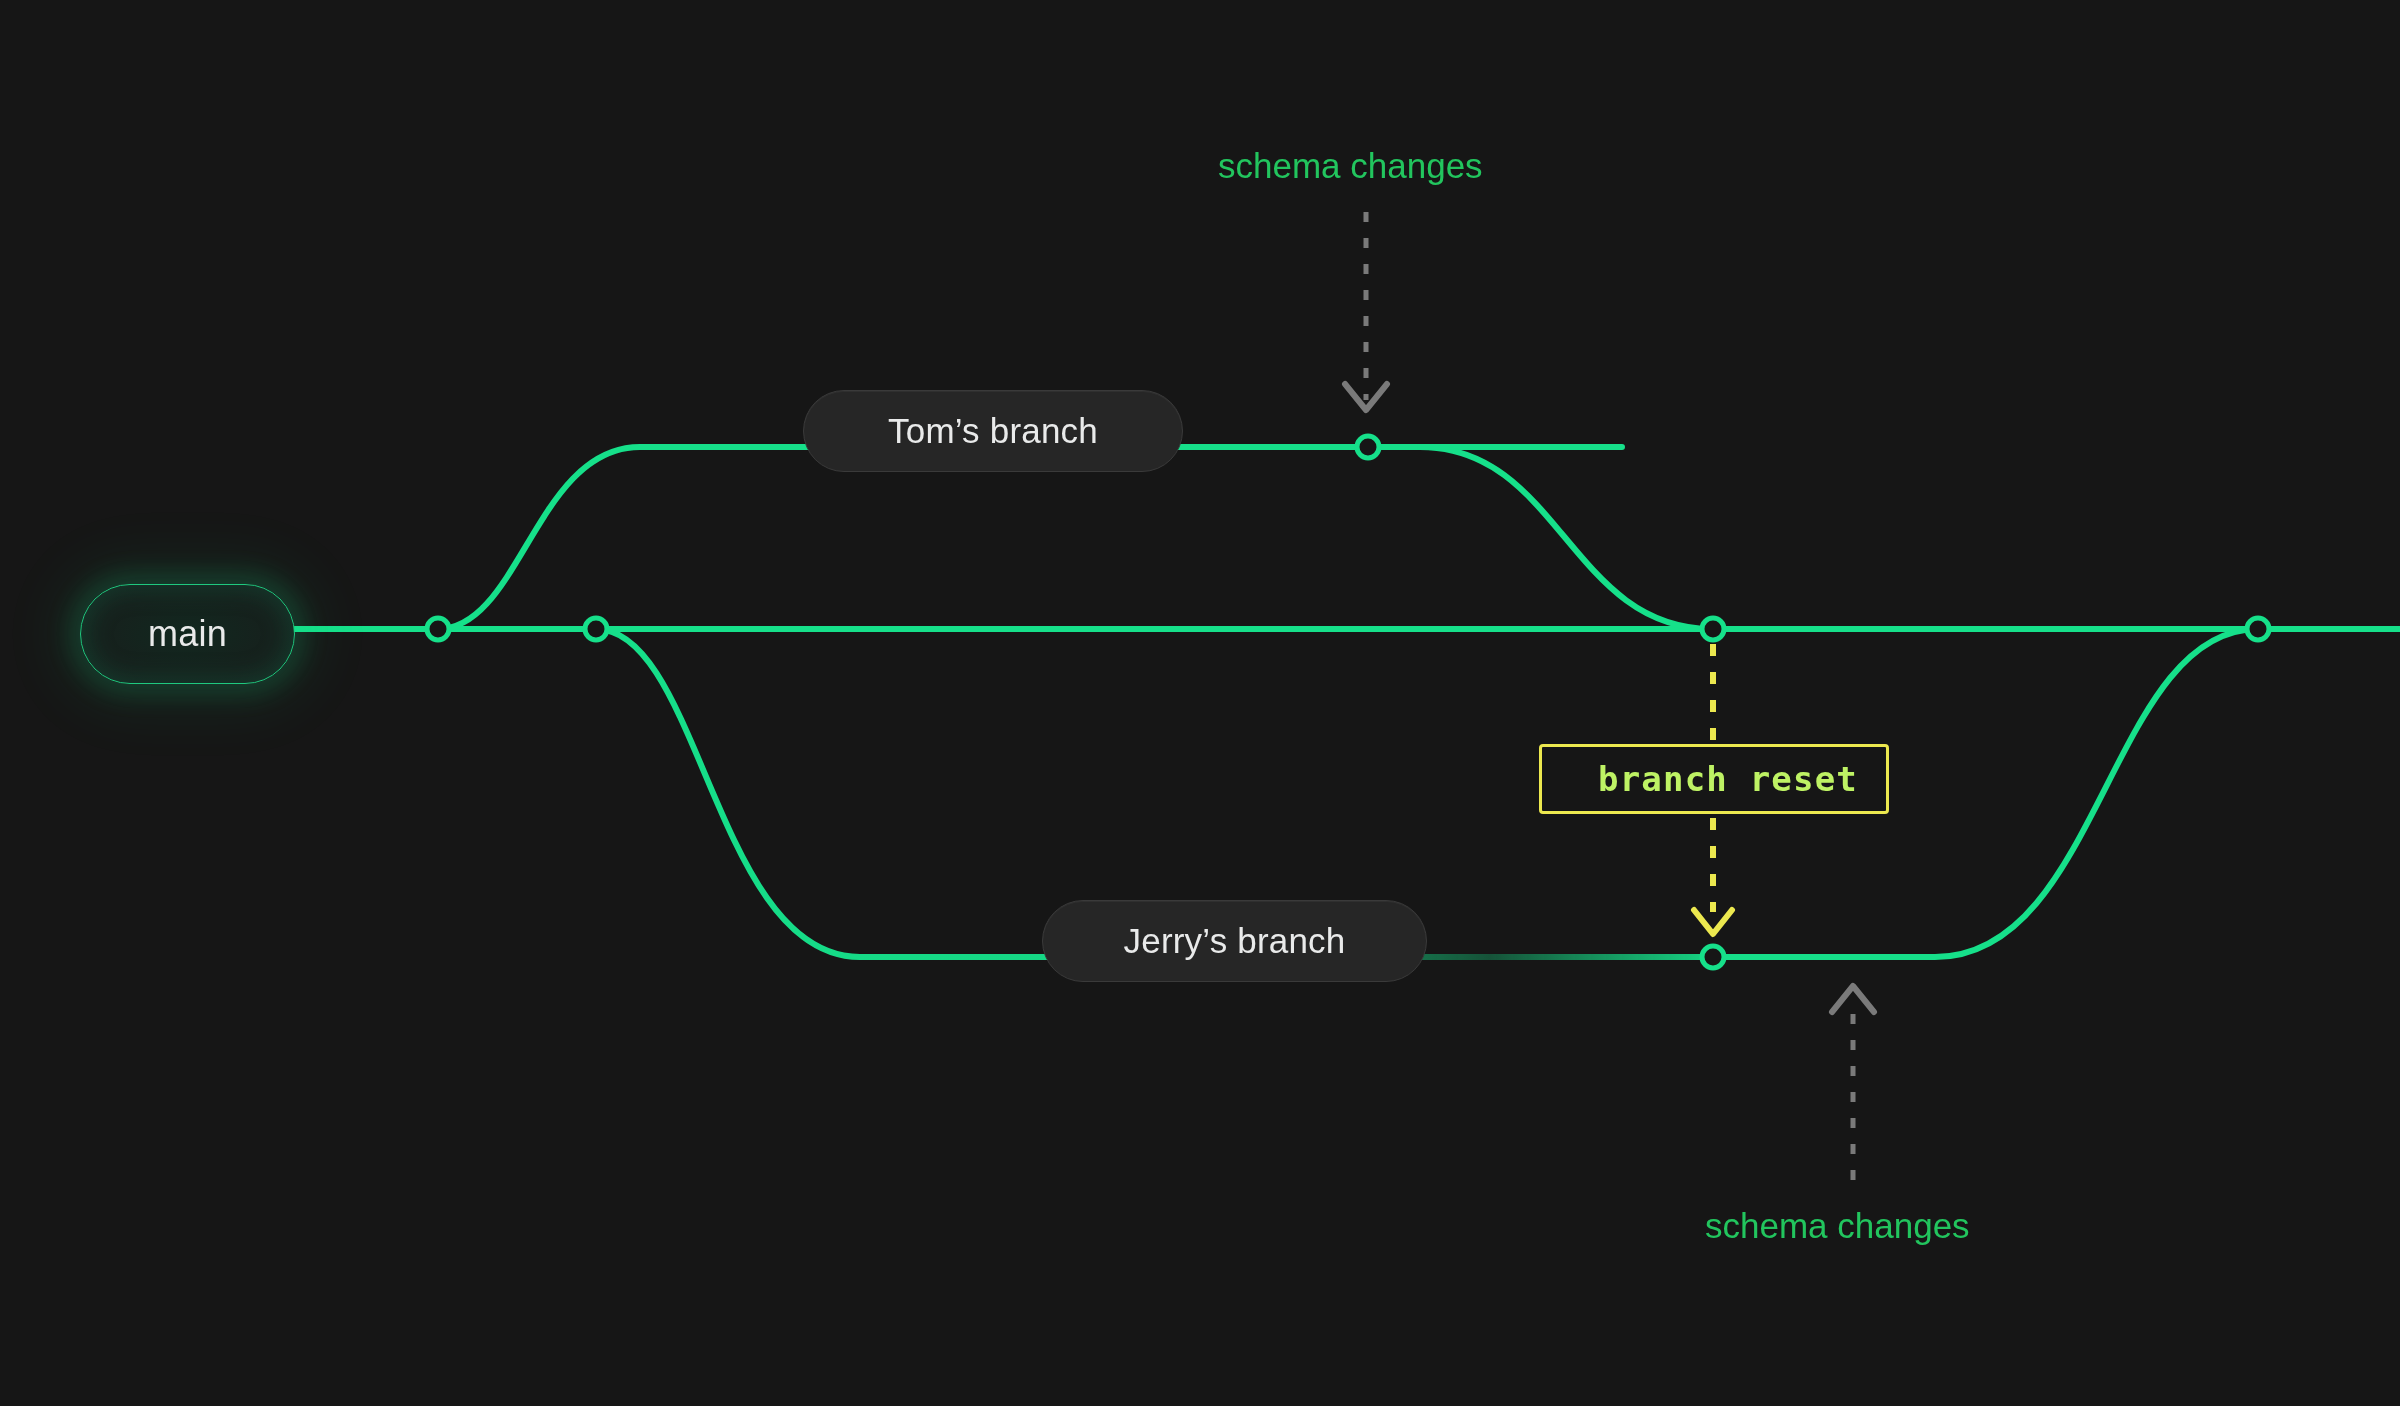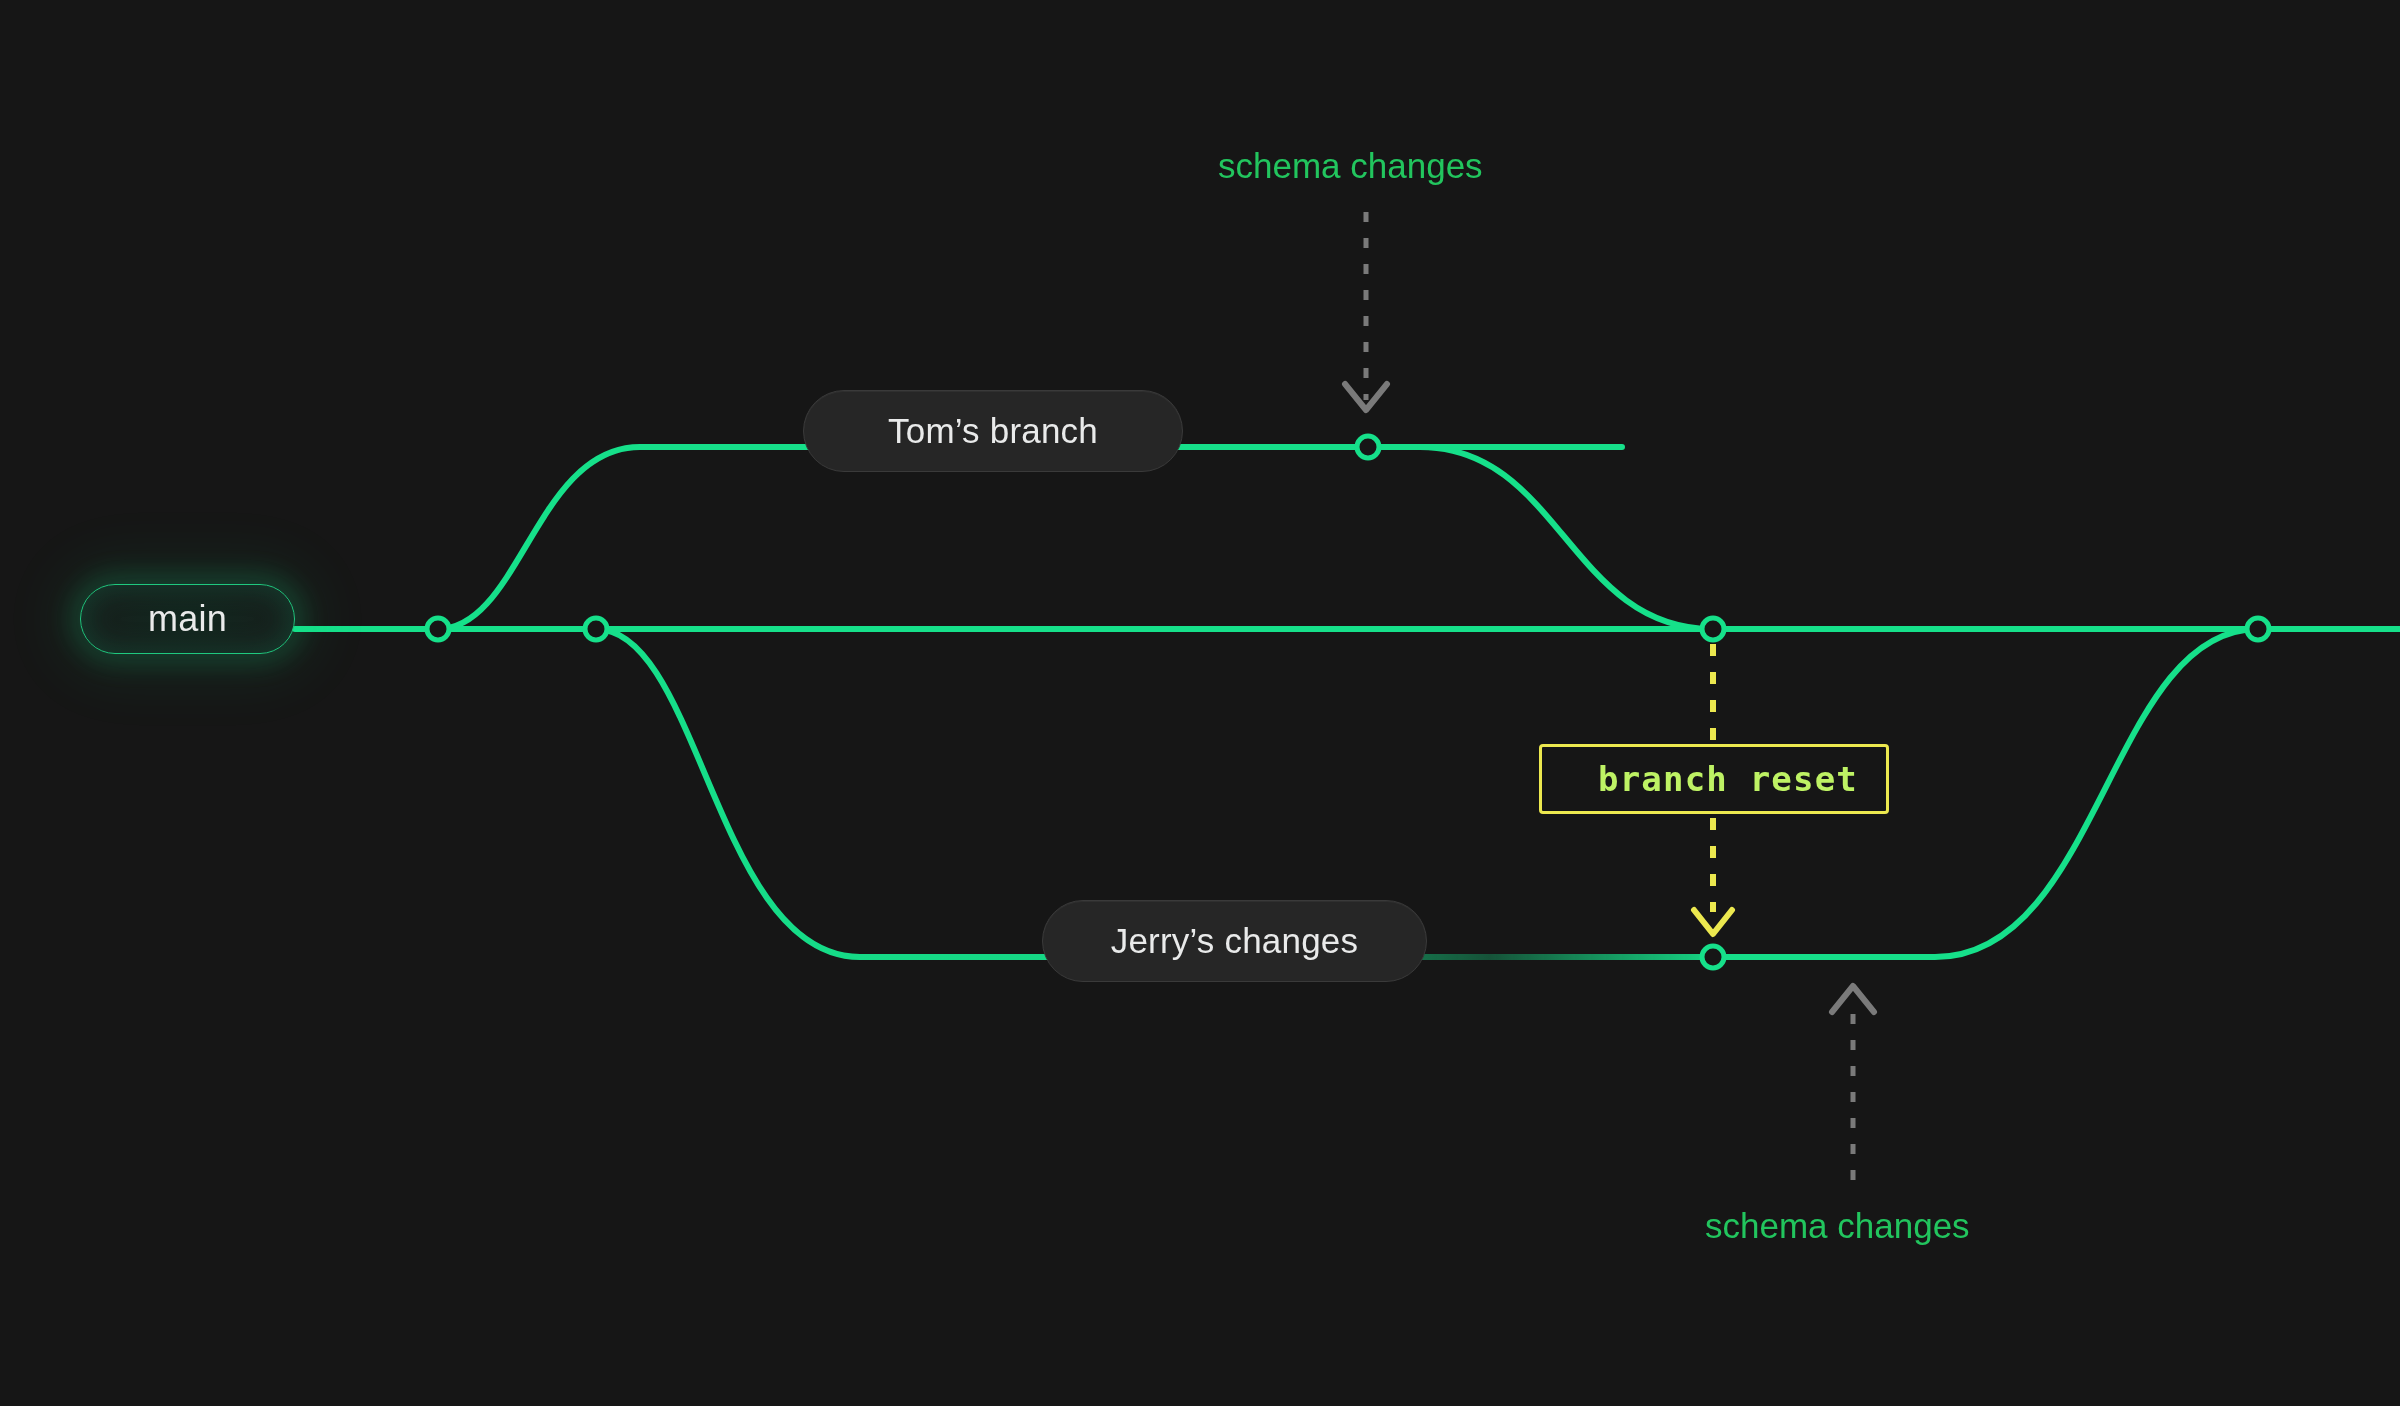--- a/index.html
+++ b/index.html
@@ -137,30 +137,30 @@
       <path d="M 1832 1012 L 1853 986 L 1874 1012" fill="none" stroke="#7a7a7a" stroke-width="6" stroke-linejoin="round" stroke-linecap="round"></path>
     </g>
 
     <g>
       <line x1="1713" y1="644" x2="1713" y2="742" stroke="#ece84f" stroke-width="6" stroke-dasharray="12 16" stroke-linecap="butt"></line>
       <line x1="1713" y1="818" x2="1713" y2="912" stroke="#ece84f" stroke-width="6" stroke-dasharray="12 16" stroke-linecap="butt"></line>
       <path d="M 1694 910 L 1713 934 L 1732 910" fill="none" stroke="#ece84f" stroke-width="6" stroke-linejoin="round" stroke-linecap="round"></path>
     </g>
   </svg>
 
-  <div class="pill pill-main" style="left:80px; top:584px; width:215px; height:70px; font-size:36px;">
+  <div class="pill pill-main" style="left:80px; top:584px; width:215px; height:100px; font-size:36px;">
     <span>main</span>
   </div>
 
   <div class="pill pill-neutral" style="left:803px; top:390px; width:380px; height:82px; font-size:35px;">
     <span>Tom’s branch</span>
   </div>
 
   <div class="pill pill-neutral" style="left:1042px; top:900px; width:385px; height:82px; font-size:35px;">
-    <span>Jerry’s changes</span>
+    <span>Jerry’s branch</span>
   </div>
 
   <div class="reset-box" style="left:1539px; top:744px; width:350px; height:70px; font-size:34px;">
     <span>branch reset</span>
   </div>
 
   <div class="anno-label" style="left:1218px; top:146px;">schema changes</div>
 
   <div class="anno-label" style="left:1705px; top:1206px;">schema changes</div>
 

